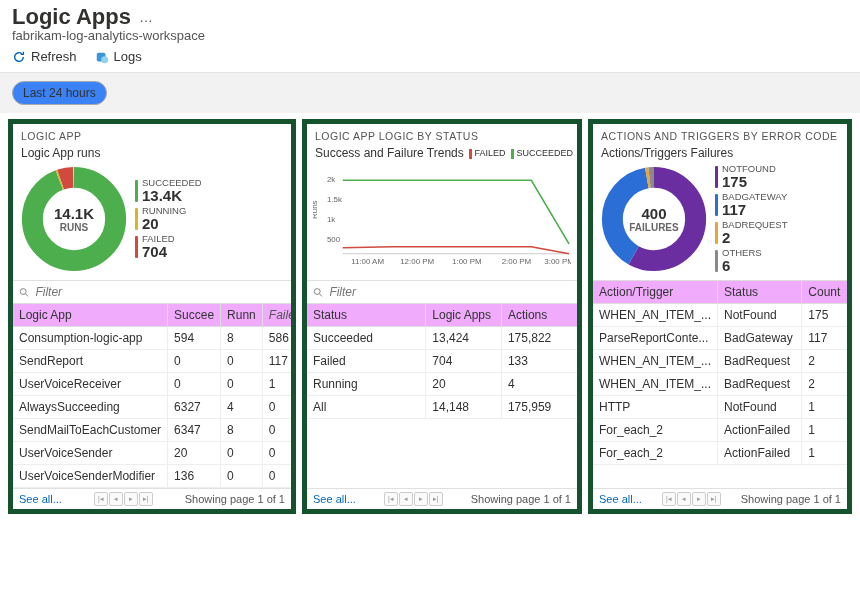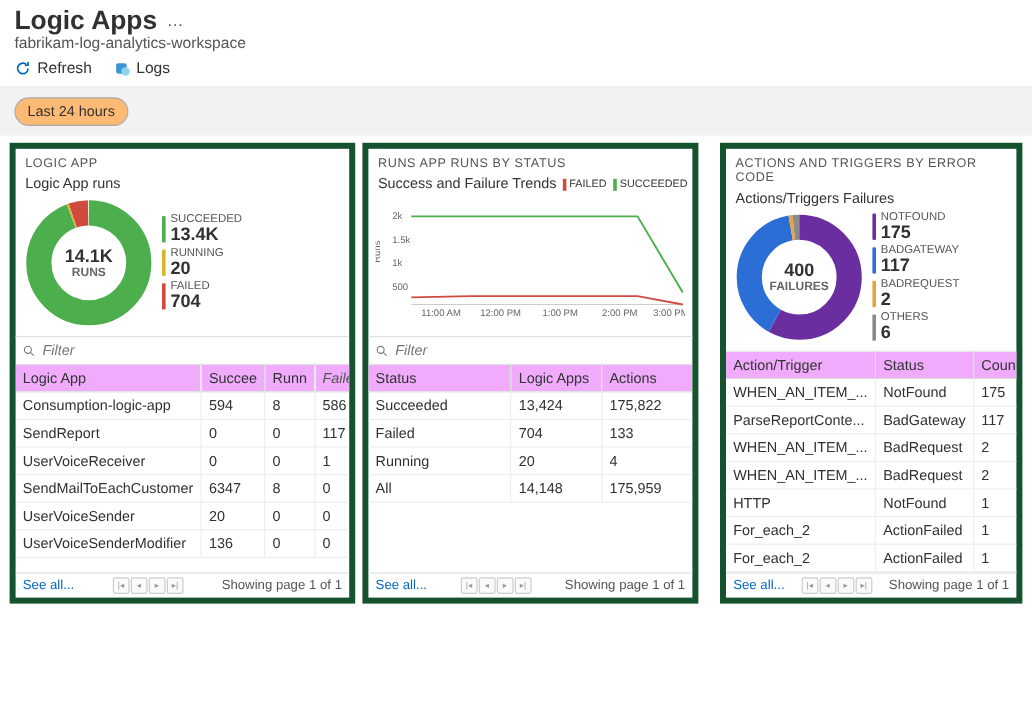--- a/index.html
+++ b/index.html
@@ -6,26 +6,26 @@
   html, body { margin:0; padding:0; font-family: "Segoe UI", Arial, sans-serif; font-size:12px; color:#323130; background:#fff; width:860px; height:600px; overflow:hidden; }
   .header { padding:4px 12px 0 12px; }
   .title-row { display:flex; align-items:center; gap:8px; }
   .title { font-size:22px; font-weight:600; }
   .dots { font-size:14px; color:#555; letter-spacing:1px; cursor:pointer; }
   .subtitle { color:#555; font-size:13px; margin-top:-2px; }
   .toolbar { display:flex; gap:18px; padding:6px 8px 8px 12px; border-bottom:1px solid #e5e5e5; }
   .tool-btn { display:flex; align-items:center; gap:5px; font-size:13px; color:#333; cursor:pointer; }
   .tool-btn svg { width:14px; height:14px; }
   .tr-bar { background:#f2f2f2; padding:8px 12px; }
-  .pill { display:inline-block; padding:4px 10px; border:1px solid #aaa; border-radius:16px; background:#fdba74; font-size:12px; cursor:pointer; }
+  .pill { display:inline-block; padding:4px 10px; border:1px solid #aaa; border-radius:16px; background:#3b82f6; font-size:12px; cursor:pointer; }
   .panels { display:flex; gap:6px; padding:6px 8px 0 8px; }
   .panel { border:5px solid #14532d; flex:1; display:flex; flex-direction:column; min-width:0; }
   .p1 { flex:0 0 288px; }
   .p2 { flex:0 0 280px; }
-  .p3 { flex:1;margin-left:12px; }
+  .p3 { flex:1; }
   .p-header { font-size:10.5px; letter-spacing:.5px; color:#555; padding:6px 8px 2px 8px; font-weight:400; }
   .p-sub { font-size:12px; padding:2px 8px 4px 8px; color:#333; }
   .viz { display:flex; align-items:center; gap:6px; padding:0 6px 6px 6px; }
   .donut { flex:0 0 110px; height:110px; position:relative; }
   .donut svg { width:110px; height:110px; }
   .donut-center { position:absolute; inset:0; display:flex; flex-direction:column; align-items:center; justify-content:center; }
   .donut-center .big { font-size:15px; font-weight:700; }
   .donut-center .sm { font-size:10px; font-weight:600; color:#666; }
   .legend { display:flex; flex-direction:column; gap:2px; font-size:11px; }
   .legend .item { display:flex; align-items:flex-start; gap:4px; }
@@ -154,20 +154,26 @@
               <td>0</td>
               <td>117</td>
             </tr>
             <tr>
               <td>UserVoiceReceiver</td>
               <td>0</td>
               <td>0</td>
               <td>1</td>
             </tr>
             <tr>
+              <td>AlwaysSucceeding</td>
+              <td>6327</td>
+              <td>4</td>
+              <td>0</td>
+            </tr>
+            <tr>
               <td>SendMailToEachCustomer</td>
               <td>6347</td>
               <td>8</td>
               <td>0</td>
             </tr>
             <tr>
               <td>UserVoiceSender</td>
               <td>20</td>
               <td>0</td>
               <td>0</td>
@@ -187,21 +193,21 @@
         <span class="pg-btn">|◂</span>
         <span class="pg-btn">◂</span>
         <span class="pg-btn">▸</span>
         <span class="pg-btn">▸|</span>
       </span>
       <span>Showing page 1 of 1</span>
     </div>
   </div>
 
   <div class="panel p2">
-    <div class="p-header">RUNS APP RUNS BY STATUS</div>
+    <div class="p-header">LOGIC APP LOGIC BY STATUS</div>
     <div class="p-sub">Success and Failure Trends</div>
     <div class="viz" style="position:relative;">
       <div class="chart-legend">
         <span><span class="sw" style="background:#d04a3f"></span><span>FAILED</span></span>
         <span><span class="sw" style="background:#4cae4c"></span><span>SUCCEEDED</span></span>
       </div>
       <div class="chart-box">
         <svg viewBox="0 0 260 110">
           <text x="4" y="55" transform="rotate(-90 4 55)" class="ylab">Runs</text>
           <text x="14" y="18" class="axis-text">2k</text>

